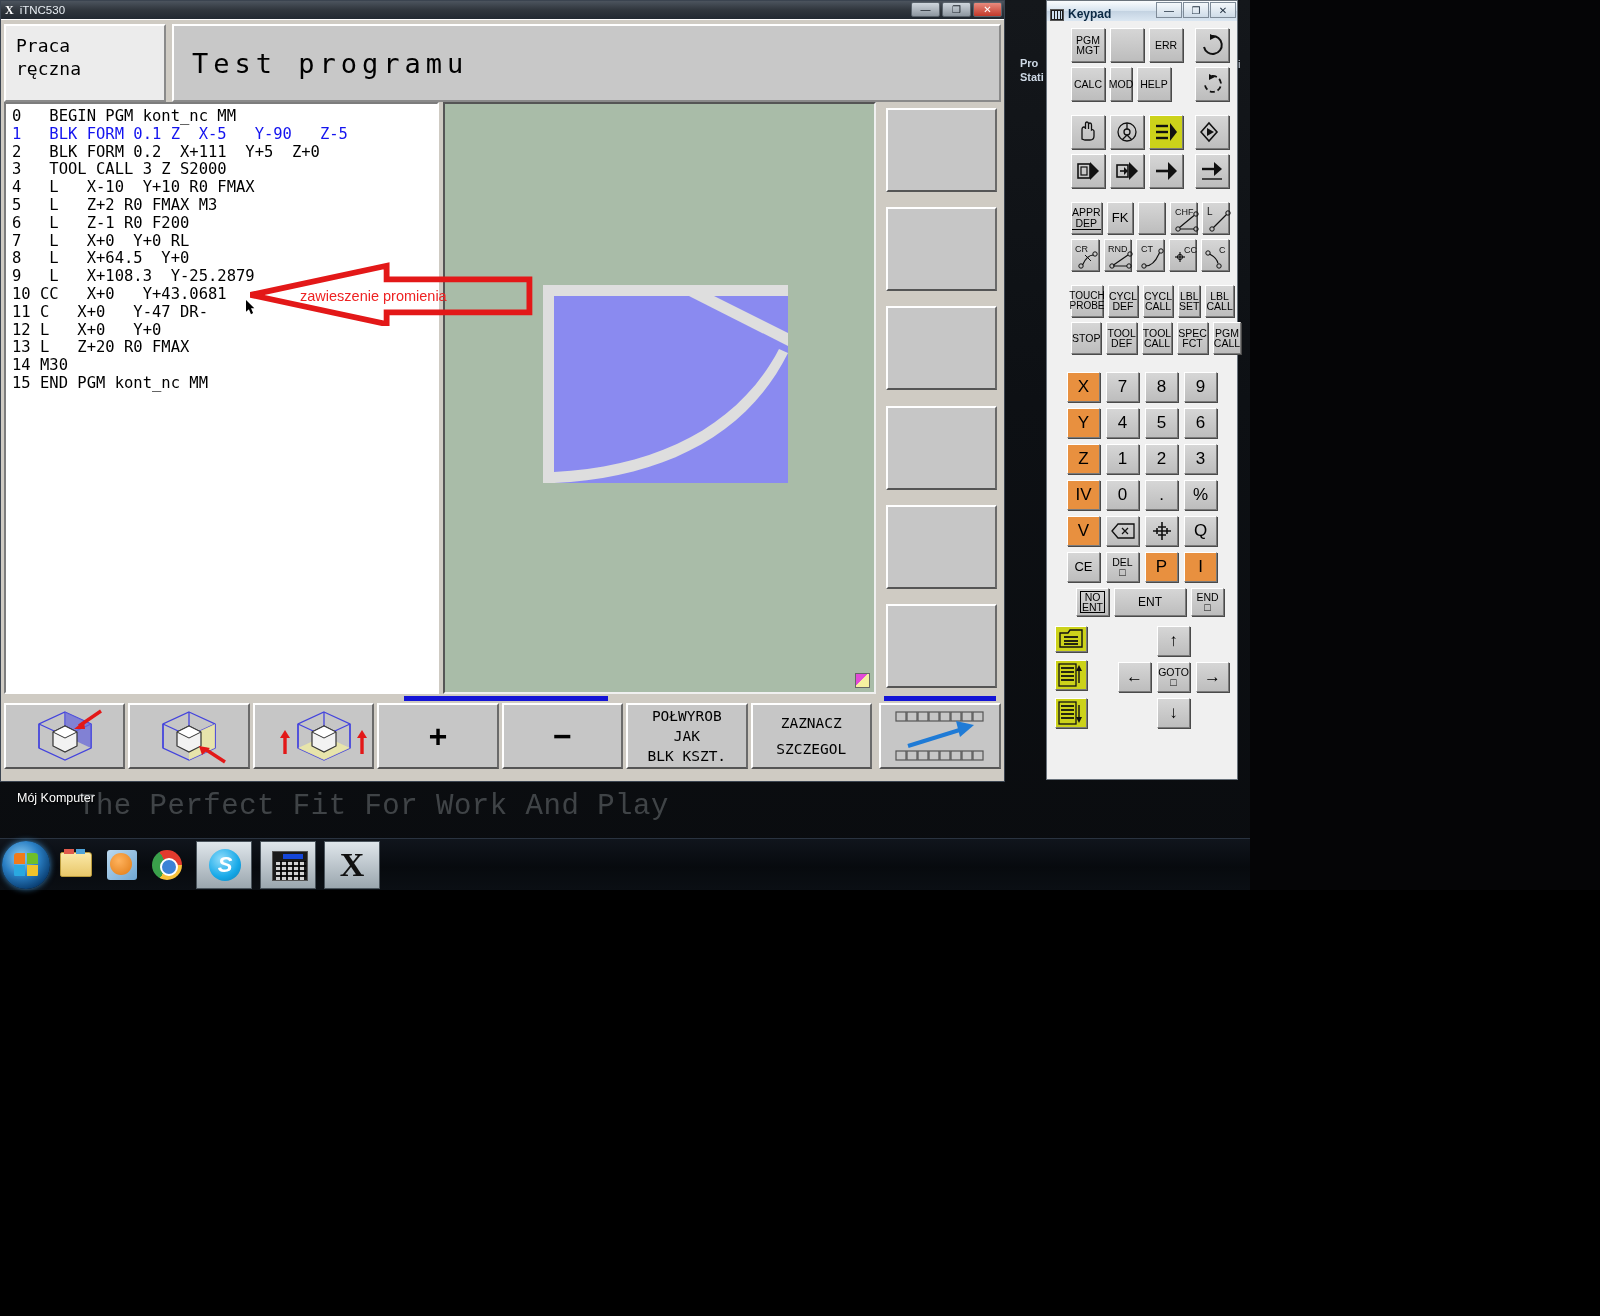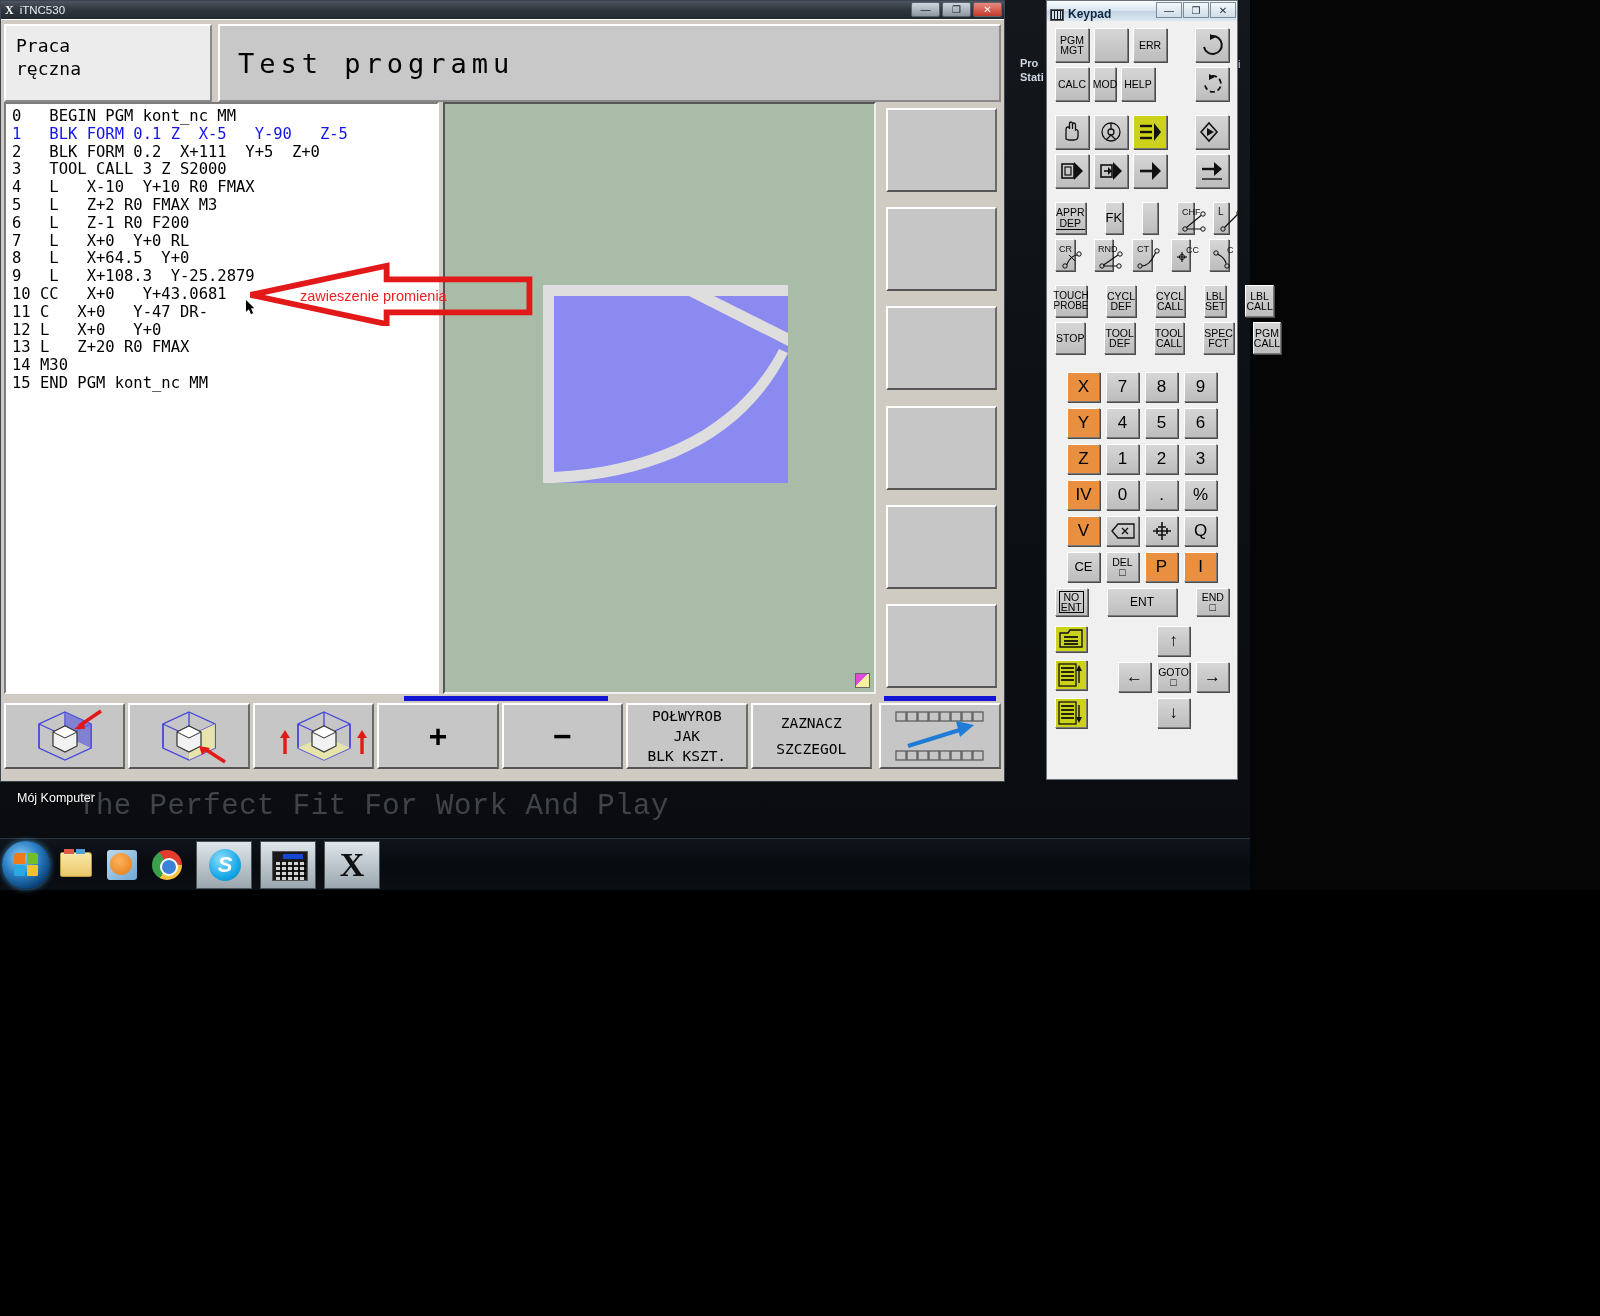--- a/index.html
+++ b/index.html
@@ -91,21 +91,21 @@
      background:linear-gradient(180deg,#cfd6dd,#8d969f); border:1px solid #5a636c; border-radius:2px;
      font-size:10px; color:#1a2028; }
   .win-btn.close { background:linear-gradient(180deg,#e98b7e,#c2392b); color:#fff; }
 
   .itnc-body { position:relative; width:1003px; height:762px; background:#cfcbc3;
       border-top:1px solid #fff; }
 
   
   .hdr { display:flex; height:82px; padding:4px 3px 0 3px; }
   .hdr-mode {
-    width:208px; background:#ececec; border:2px solid #8a8a8a;
+    width:162px; background:#ececec; border:2px solid #8a8a8a;
     border-top-color:#fff; border-left-color:#fff; padding:8px 10px;
     font-family:"DejaVu Sans Mono","Liberation Mono",monospace; font-size:18px; color:#000; line-height:1.3;
   }
   .hdr-title {
     flex:1; margin-left:6px; background:#c8c8c8; border:2px solid #8a8a8a;
     border-top-color:#fff; border-left-color:#fff;
     display:flex; align-items:center; padding-left:18px;
     font-family:"DejaVu Sans Mono","Liberation Mono",monospace; font-size:27px; letter-spacing:5px; color:#000;
   }
 
@@ -193,21 +193,21 @@
     box-shadow:1px 1px 0 #4a4a4a;
     display:flex; align-items:center; justify-content:center;
     font-family:"Liberation Sans",sans-serif; font-size:10.5px; color:#000;
     text-align:center; line-height:10.5px; user-select:none;
   }
   .kbtn.blank { background:linear-gradient(180deg,#d6d6d6,#bdbdbd); }
   .kbtn.orange { background:#e8903f; }
   .kbtn.yellow { background:#ccd21a; }
   .kbtn.num { font-size:17px; }
   .kbtn.big { font-size:13px; }
-  .krow { display:flex; gap:19px; }
+  .krow { display:flex; gap:5px;margin-left:16px; }
   .ksp { height:14px; }
   .kleft { display:flex; flex-direction:column; gap:5px; }
   .kright { display:flex; flex-direction:column; gap:5px; margin-left:auto; }
 </style>
 </head>
 <body>
 
 <div id="root">
 
   <div class="desktop">

